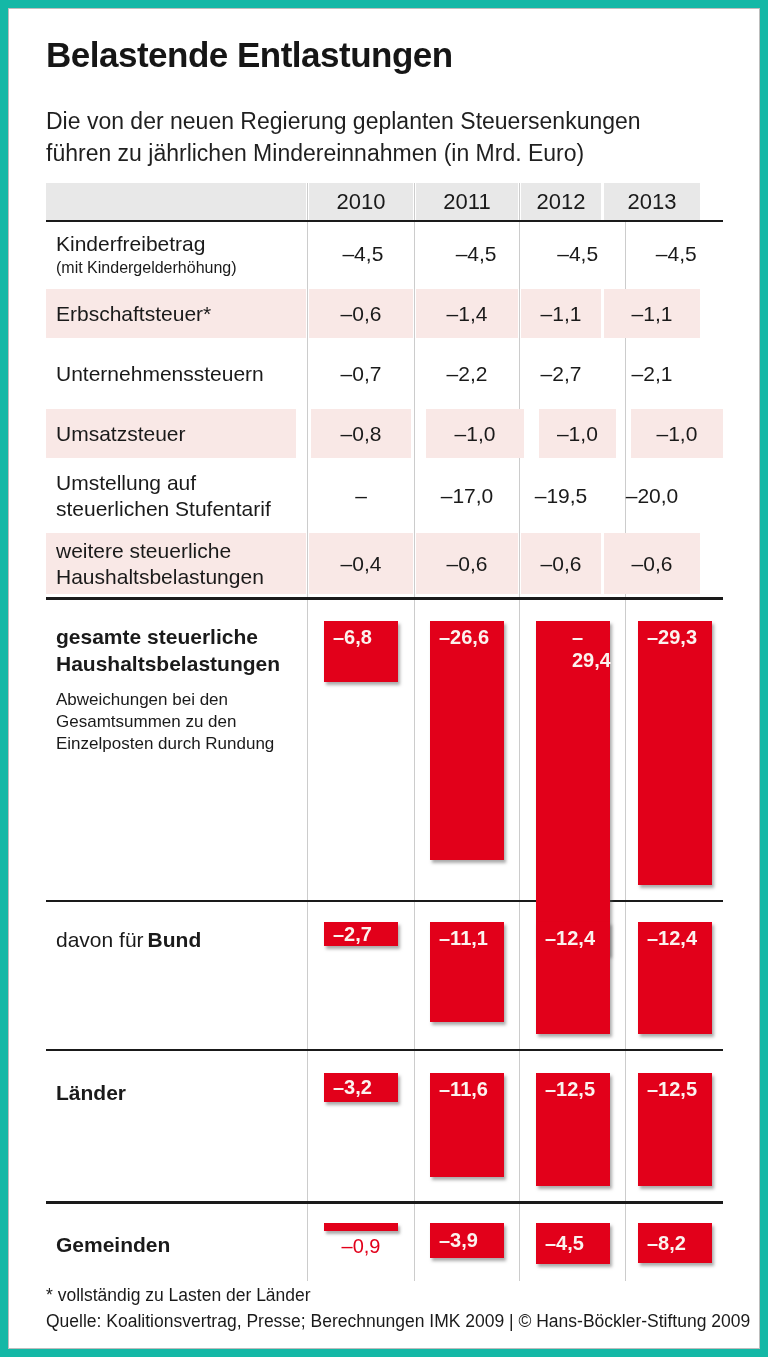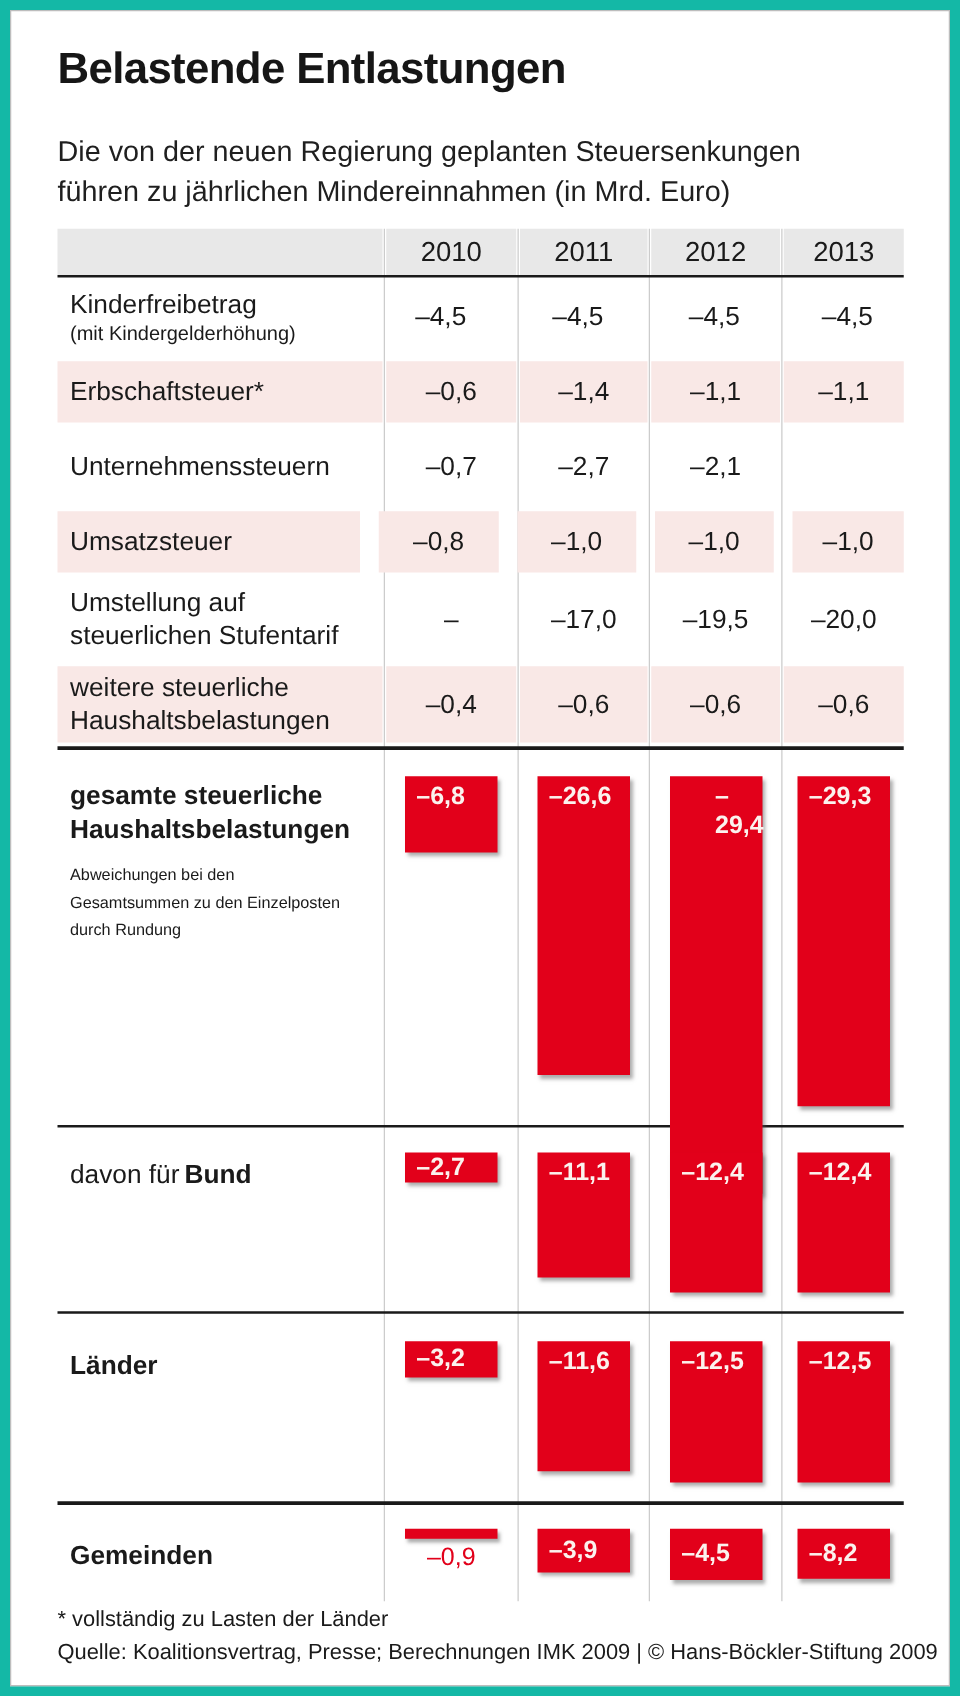--- a/index.html
+++ b/index.html
@@ -20,37 +20,37 @@
 
   .hline{position:absolute;left:37px;width:677px;background:var(--line)}
 
   .trow{position:absolute;left:37px;width:677px;display:flex}
   .cell{box-sizing:border-box}
   .cell.lab{width:260px;display:flex;flex-direction:column;justify-content:center;
             padding-left:10px;font-size:21px;color:#1a1a1a;line-height:26px}
   .cell.val{width:104px;margin-left:3px;display:flex;align-items:center;justify-content:center;
             font-size:21px;color:#1a1a1a}
   .cell.val:nth-child(3){width:102px}
-  .cell.val:nth-child(4){width:103px}
+  .cell.val:nth-child(4){width:80px}
   .cell.val:nth-child(5){width:96px}
   .trow.pink .cell{background:var(--pink)}
   .trow.thead{top:174px;height:37px}
   .trow.thead .cell{background:var(--grey)}
   .trow.thead .cell.val{font-size:22px}
   .sub{font-size:16px;line-height:20px;margin-top:1px}
 
   .bar{position:absolute;width:74px;background:var(--red);color:#fbf2ee;
        font-weight:bold;font-size:20px;box-shadow:2px 3px 3px rgba(90,90,90,.5)}
   .bar.tall{padding:5px 0 0 9px}
   .bar.mid{display:flex;align-items:center;padding-left:9px}
   .bar-sub{position:absolute;width:74px;text-align:center;color:var(--red);font-size:20px}
 
   .sec-label{position:absolute;left:47px;font-size:21px;color:#1a1a1a;line-height:27px}
   #sec-total{top:614px;width:245px;font-weight:bold}
-  #sec-total .note{font-weight:normal;font-size:13px;line-height:22px;margin-top:12px;width:228px}
+  #sec-total .note{font-weight:normal;font-size:17px;line-height:22px;margin-top:12px;width:228px}
   #sec-bund{top:917px}
   #sec-bund b{padding-left:4px}
   #sec-laender{top:1070px;font-weight:bold}
   #sec-gemeinden{top:1222px;font-weight:bold}
 
   .fn{position:absolute;left:37px;font-size:17.5px;color:#1a1a1a;white-space:nowrap}
   #fn1{top:1276px}
   #fn2{top:1302px}
 </style>
 </head>
@@ -94,20 +94,21 @@
           <div class="cell val">–0,6</div>
           <div class="cell val">–1,4</div>
           <div class="cell val">–1,1</div>
           <div class="cell val">–1,1</div>
         </div>
         <div class="trow" style="top: 333px; height: 63px;">
           <div class="cell lab">
             <div>Unternehmenssteuern</div>
           </div>
           <div class="cell val">–0,7</div>
+          <div class="cell val">–2,2</div>
           <div class="cell val">–2,7</div>
           <div class="cell val">–2,1</div>
         </div>
         <div class="trow pink" style="top: 400px; height: 49px; gap: 12px;">
           <div class="cell lab">
             <div>Umsatzsteuer</div>
           </div>
           <div class="cell val">–0,8</div>
           <div class="cell val">–1,0</div>
           <div class="cell val">–1,0</div>

